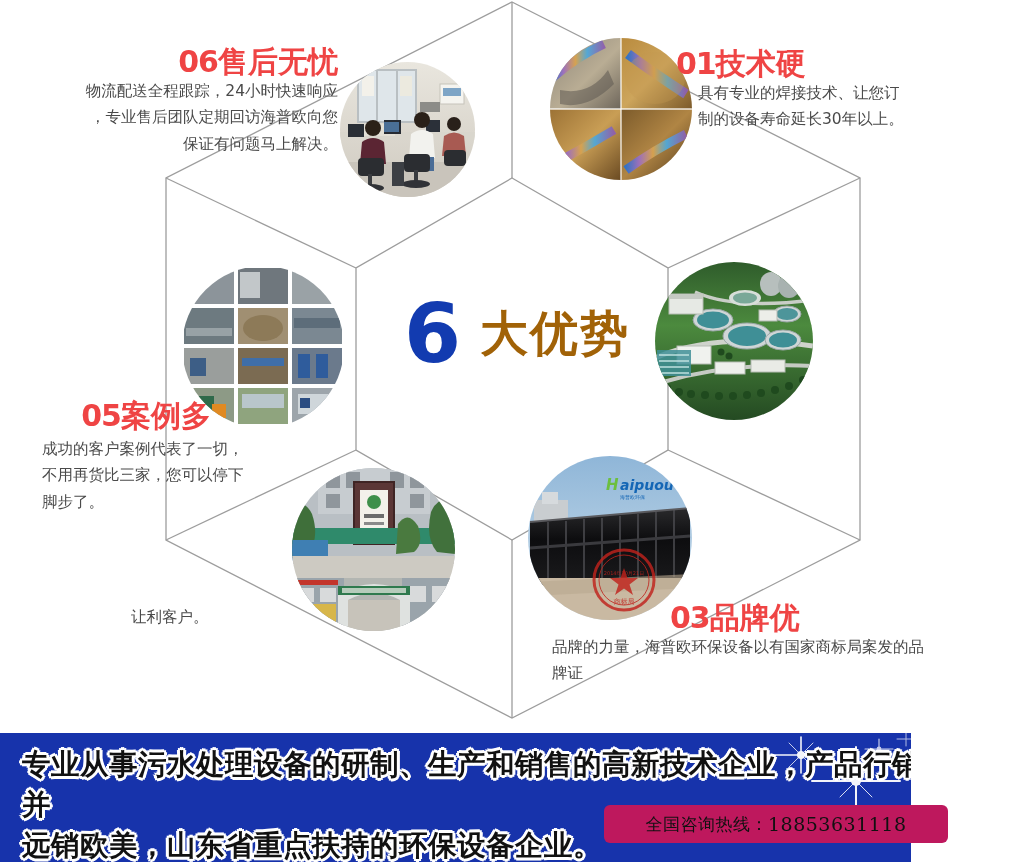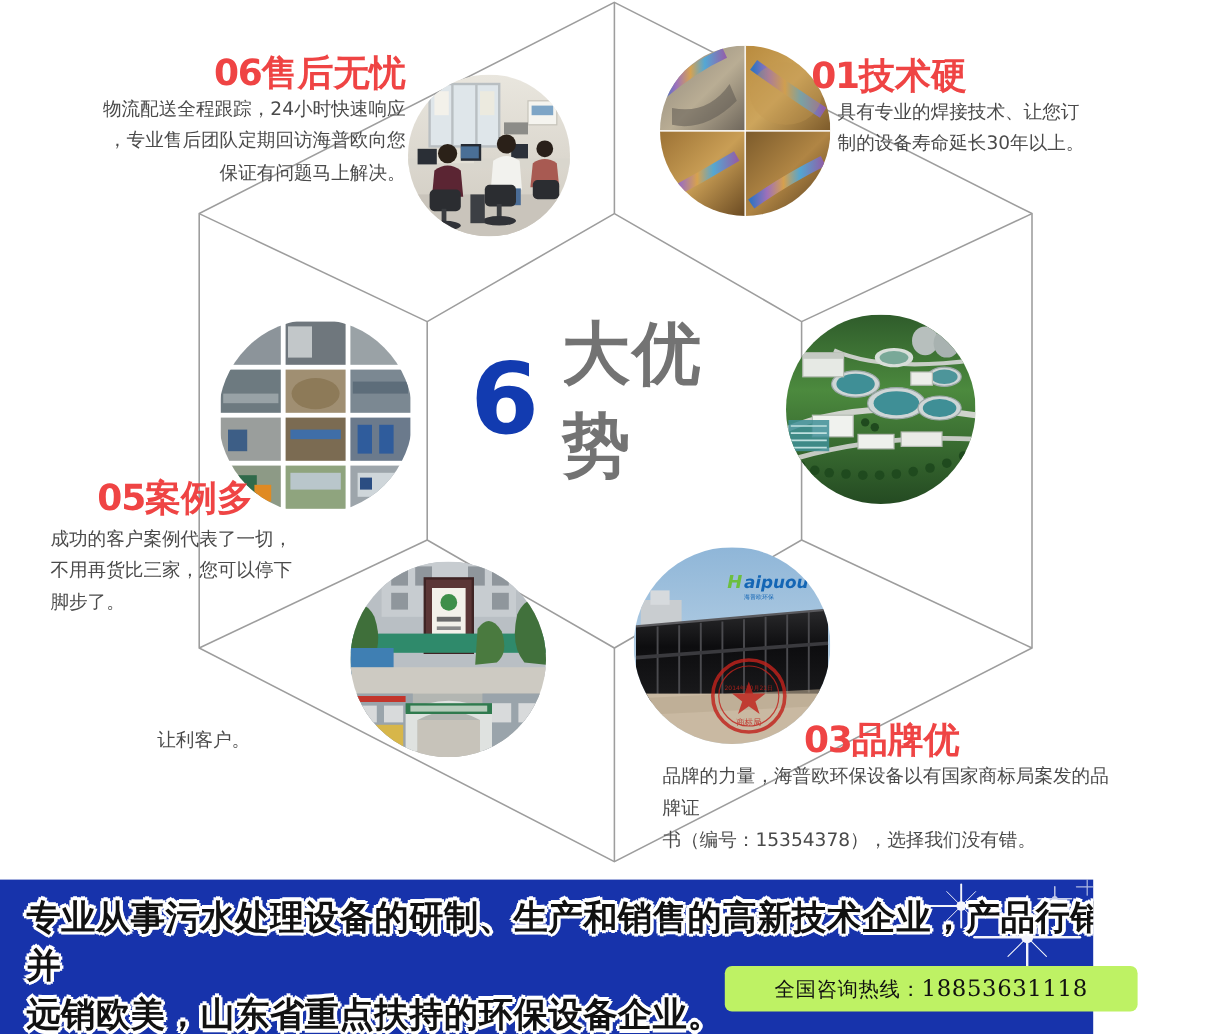--- a/index.html
+++ b/index.html
@@ -24,21 +24,21 @@
   
   #photo-04{left:292px;top:468px;width:163px;height:163px;}
   
   #photo-03{left:528px;top:456px;width:164px;height:164px;}
 
   
   #center-title{position:absolute;left:392px;top:288px;width:250px;height:92px;
      display:flex;align-items:center;justify-content:center;}
   #center-title .big6{font-size:82px;font-weight:bold;color:#123bb0;line-height:1;
      letter-spacing:-2px;font-family:"DejaVu Sans","Liberation Sans",sans-serif;}
-  #center-title .cn{font-size:57px;font-weight:bold;color:#737373;margin-left:21px;
+  #center-title .cn{font-size:48px;font-weight:bold;color:#a16207;margin-left:21px;
      letter-spacing:2px;}
 
   
   .sec{position:absolute;}
   .sec .head{color:#ef4444;font-weight:bold;font-size:30px;line-height:1.05;white-space:nowrap;letter-spacing:0px;}
   .sec .head .num{font-family:"DejaVu Sans","Liberation Sans",sans-serif;letter-spacing:-1px;}
   .sec .body{color:#4a4a4a;font-size:15.5px;line-height:1.72;}
 
   #sec-06{left:18px;top:46px;width:320px;text-align:right;}
   #sec-01{left:676px;top:48px;width:300px;text-align:left;}
@@ -55,21 +55,21 @@
   
   #banner{position:absolute;left:0;top:733px;width:911px;height:129px;
      background:#1733ab;overflow:hidden;}
   #banner .sparkles{position:absolute;right:0;top:0;width:260px;height:129px;}
   #banner-text{position:absolute;left:22px;top:12px;width:962px;
      font-size:28.5px;font-weight:bold;color:#111;line-height:1.42;letter-spacing:0.5px;
      text-shadow:
        -2px -2px 0 #fff, 2px -2px 0 #fff, -2px 2px 0 #fff, 2px 2px 0 #fff,
        -3px 0 0 #fff, 3px 0 0 #fff, 0 -3px 0 #fff, 0 3px 0 #fff;}
   #hotline-box{position:absolute;left:604px;top:805px;width:344px;height:38px;
-     background:#bef264;border-radius:6px;display:flex;align-items:center;
+     background:#be185d;border-radius:6px;display:flex;align-items:center;
      justify-content:center;}
   #hotline-box .ht{font-size:17px;color:#111;white-space:nowrap;letter-spacing:0.5px;}
   #hotline-box .num{font-family:"DejaVu Serif","Liberation Serif",serif;font-size:19px;letter-spacing:0.5px;}
 </style>
 </head>
 <body>
 
 <div id="page">
 
   <svg id="hexframe" viewBox="0 0 1025 735" preserveAspectRatio="none">
@@ -439,21 +439,20 @@
       <div>让利客户。</div>
     </div>
   </div>
 
   <div class="sec" id="sec-03">
     <div class="head">
       <span class="num">03</span><span>品牌优</span>
     </div>
     <div class="body" style="padding-left:22px;">
       <div>品牌的力量，海普欧环保设备以有国家商标局案发的品牌证</div>
-      <div>书（编号：15354378），选择我们没有错。</div>
     </div>
   </div>
 
   <div id="banner">
     <svg class="sparkles" viewBox="0 0 260 129">
       <g stroke="#ffffff" stroke-linecap="round" opacity=".95">
         <g transform="translate(150,22)">
           <line x1="-30" y1="0" x2="30" y2="0" stroke-width="1.6"></line>
           <line x1="0" y1="-18" x2="0" y2="18" stroke-width="1.6"></line>
           <line x1="-12" y1="-12" x2="12" y2="12" stroke-width="0.8"></line>

